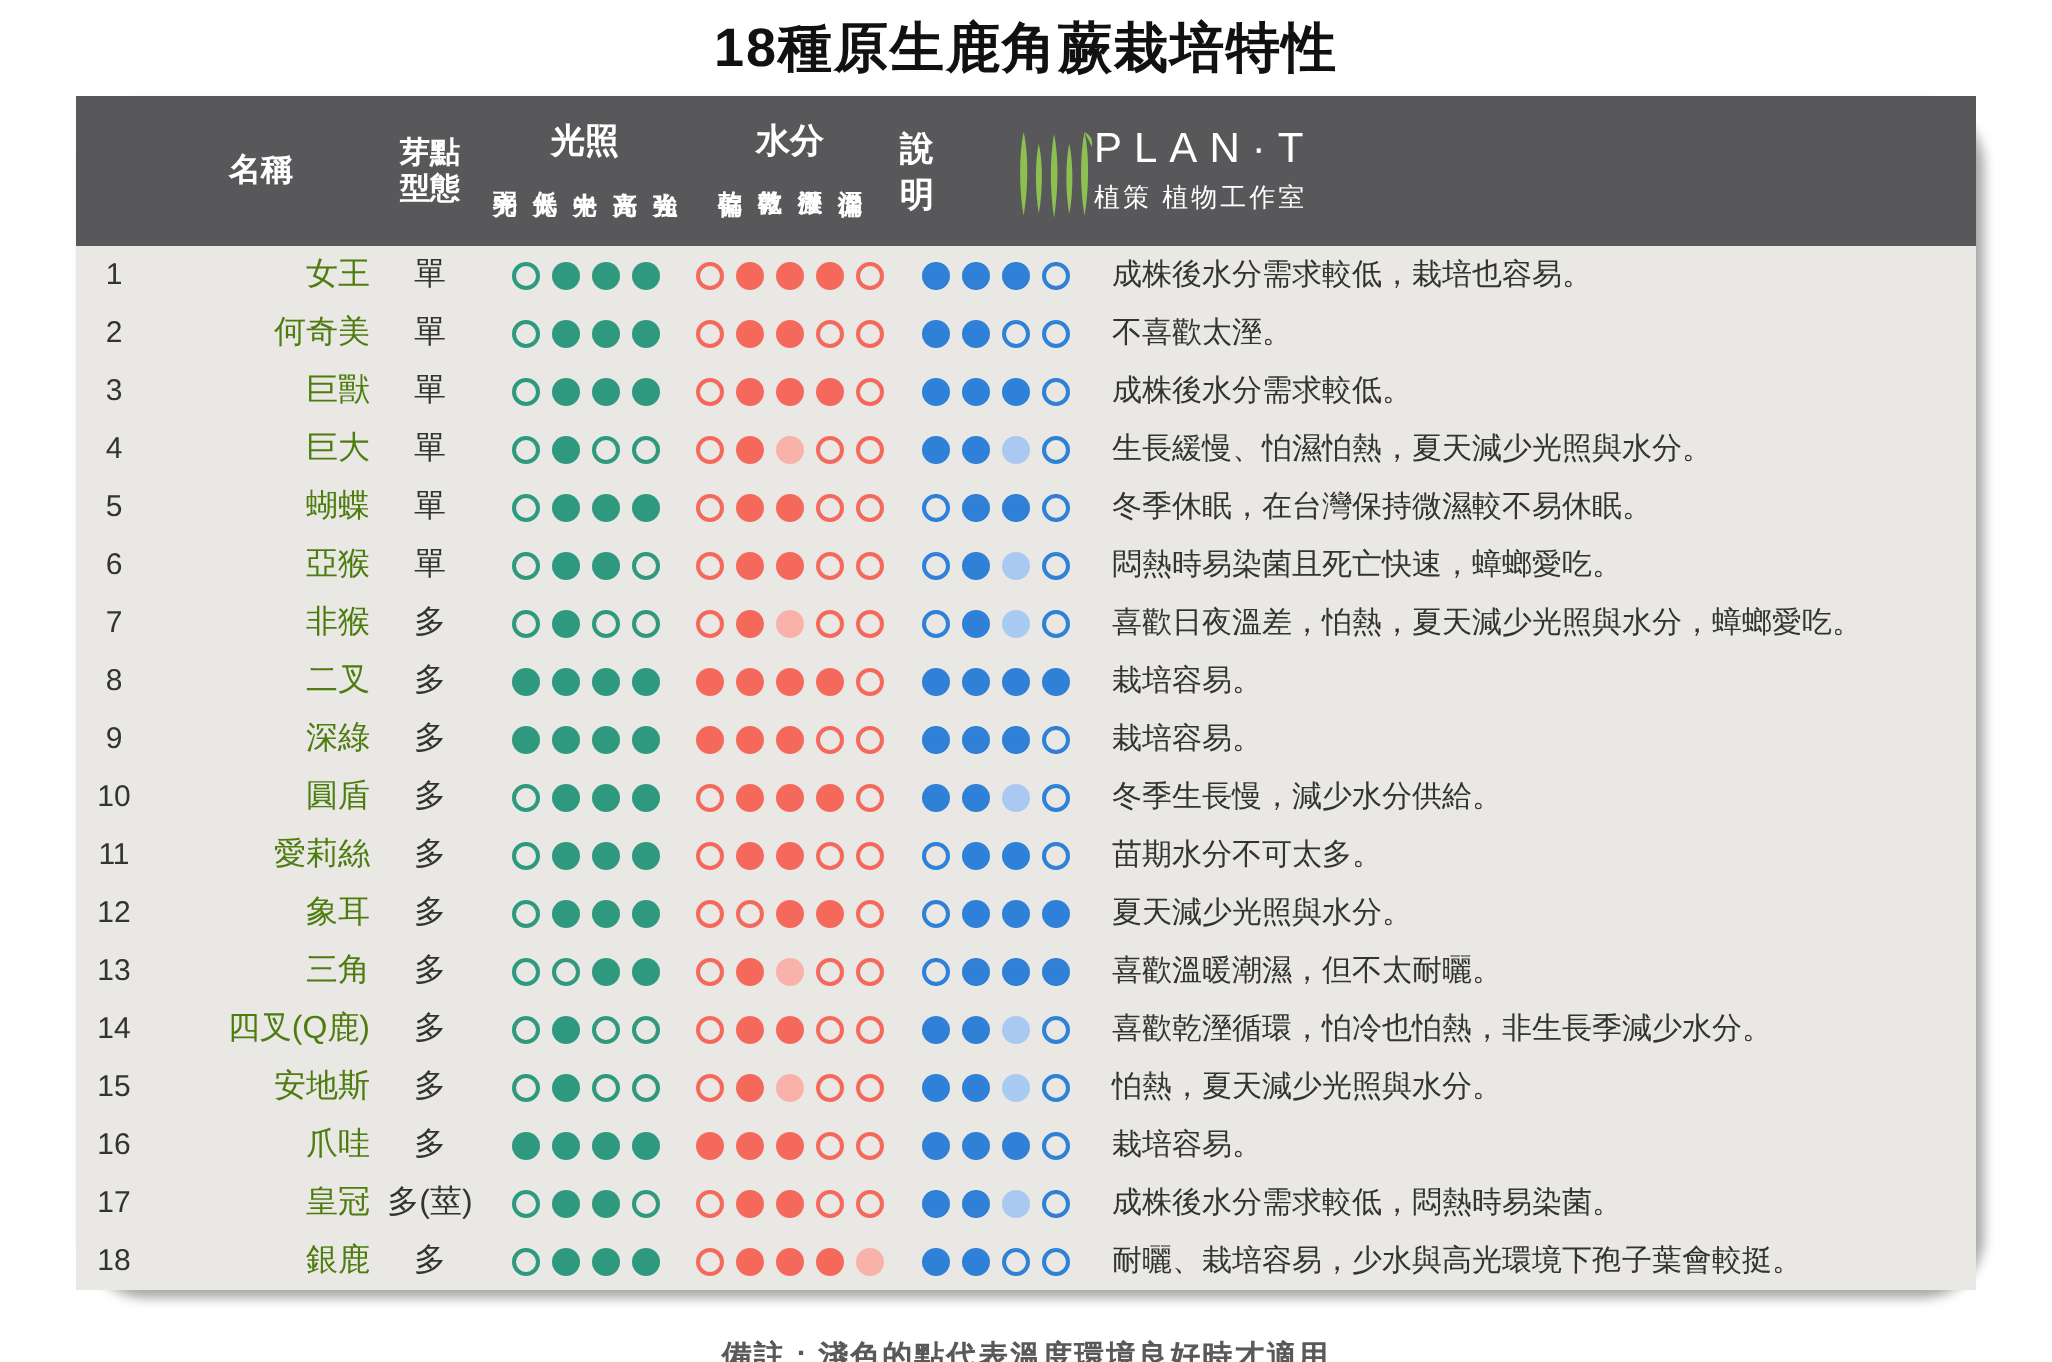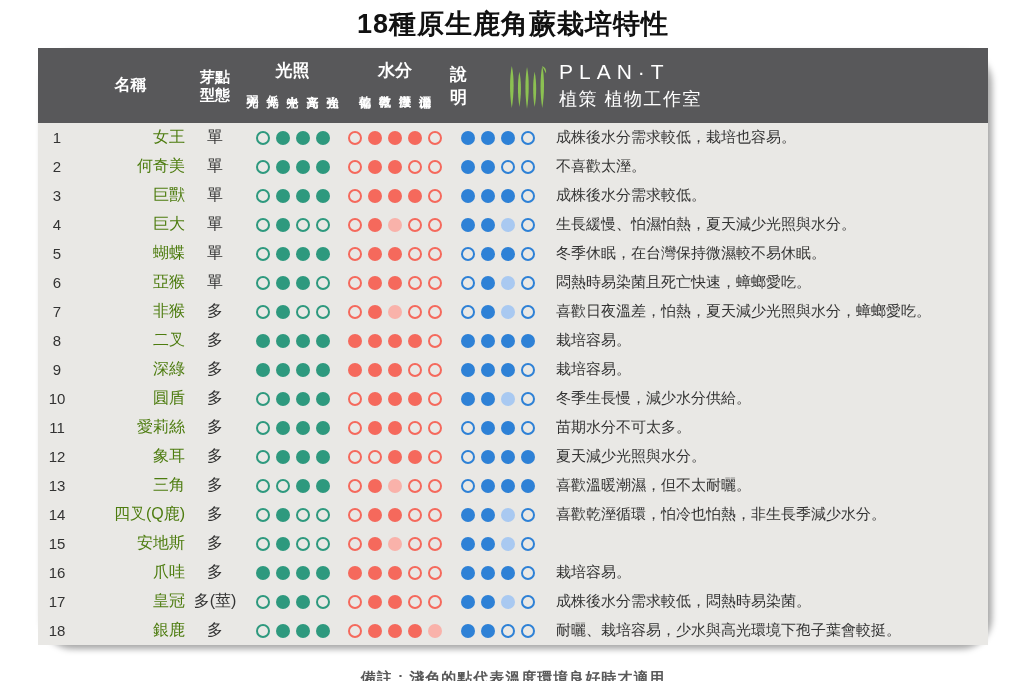--- a/index.html
+++ b/index.html
@@ -14,24 +14,24 @@
   .th-label { font-size:16px; font-weight:bold; }
   .th-bud-label { display:inline-block; width:34px; line-height:1.2; text-align:center;
                   font-size:15px; font-weight:bold; word-break:break-all; }
   .th-group { flex-direction:column; justify-content:center; padding-top:2px; }
   .group-label { font-size:17px; font-weight:bold; margin-bottom:4px; }
   .subs { display:flex; gap:6px; justify-content:center; }
   .sub { writing-mode:vertical-rl; text-orientation:upright; font-size:12px; font-weight:bold;
          line-height:14px; height:28px; }
   .th-desc { justify-content:flex-start; }
   .desc-label { flex:1; text-align:center; font-size:17px; font-weight:bold; padding-right:40px; }
-  .logo { display:flex; align-items:center; gap:12px; padding-right:16px; }
+  .logo { display:flex; align-items:center; gap:0; padding-right:16px; }
   .logo-icon path { fill:var(--c-logo,#8CC152); }
   .brand { font-size:21px; letter-spacing:6px; font-weight:400; color:#fff; white-space:nowrap; }
-  .studio { font-size:18px; color:#fff; letter-spacing:1.5px; margin-top:3px; white-space:nowrap; }
+  .studio { font-size:13px; color:#fff; letter-spacing:1.5px; margin-top:3px; white-space:nowrap; }
   .tbody { background:var(--c-body,#E9E8E5); }
   .row { height:29px; align-items:center; }
   .c-num { text-align:center; font-size:15px; color:#333; }
   .c-name { text-align:right; font-size:16px; color:#4d7c0f; }
   .c-bud { text-align:center; font-size:16px; color:#333; }
   .c-dots { display:flex; gap:6px; justify-content:center; align-items:center; }
   .dot { width:14px; height:14px; border-radius:50%; flex:0 0 14px; }
   .f-temp { background:var(--c-temp); }
   .e-temp { border:2px solid var(--c-temp); }
   .f-light { background:var(--c-light); }
@@ -461,20 +461,21 @@
           <span class="dot p-light"></span>
           <span class="dot e-light"></span>
           <span class="dot e-light"></span>
         </div>
     <div class="c-dots c-water">
           <span class="dot f-water"></span>
           <span class="dot f-water"></span>
           <span class="dot p-water"></span>
           <span class="dot e-water"></span>
         </div>
+    <div class="c-desc">怕熱，夏天減少光照與水分。</div>
   </div>
       <div class="row grid">
     <div class="c-num">16</div>
     <div class="c-name">爪哇</div>
     <div class="c-bud">多</div>
     <div class="c-dots c-temp">
           <span class="dot f-temp"></span>
           <span class="dot f-temp"></span>
           <span class="dot f-temp"></span>
           <span class="dot f-temp"></span>

